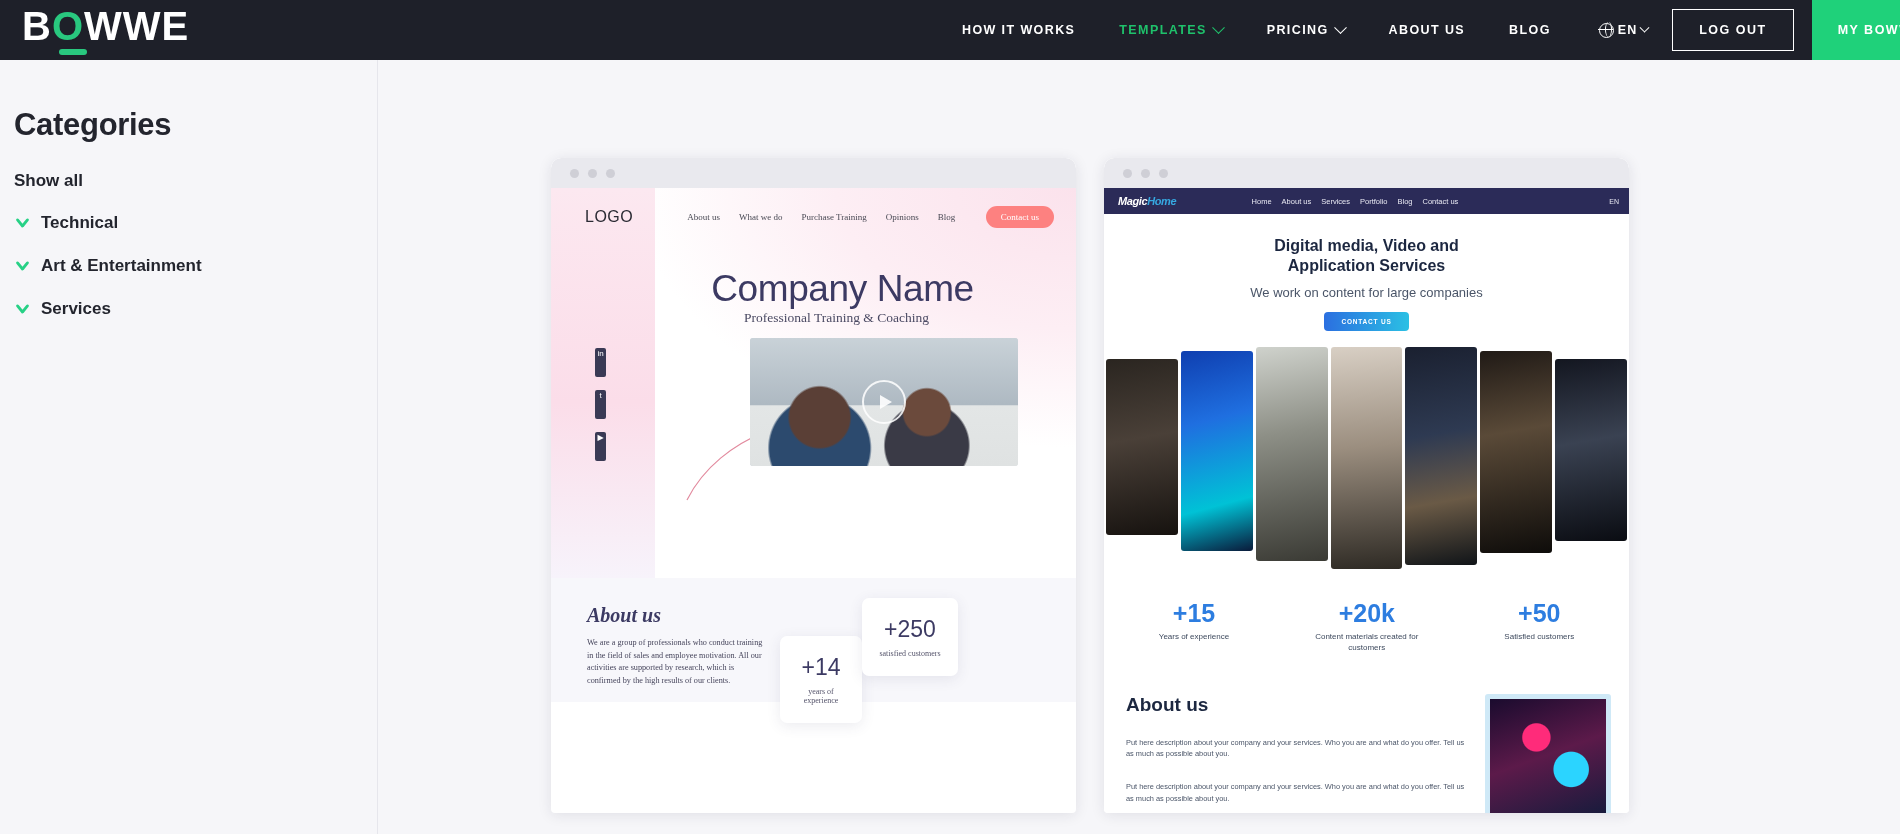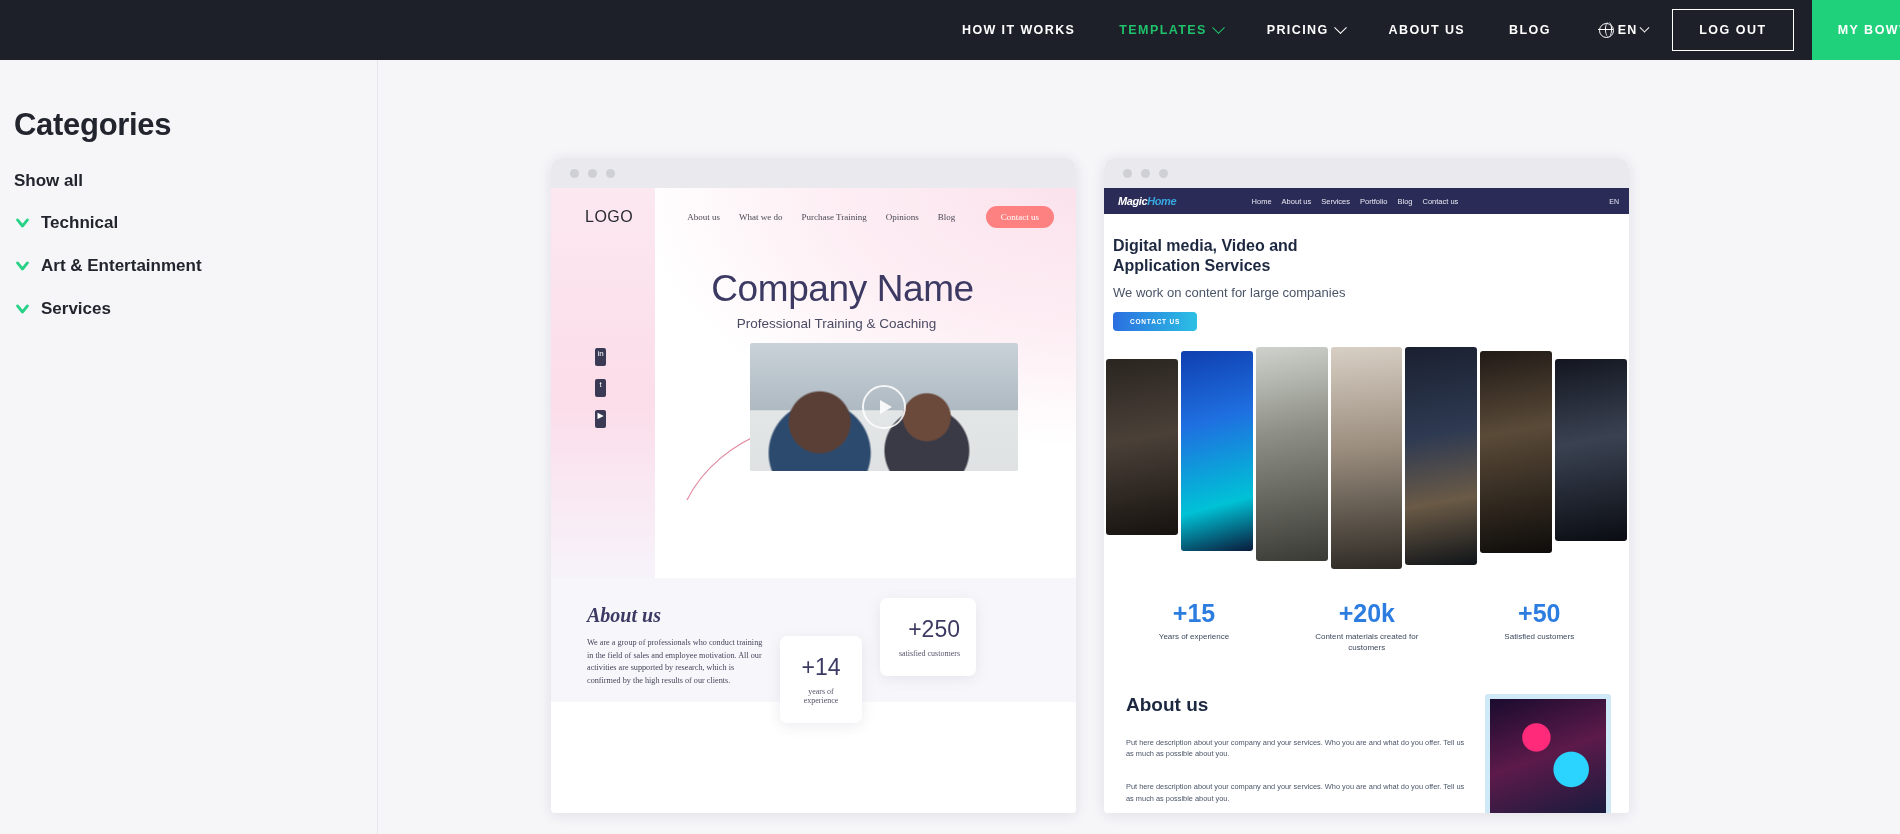--- a/index.html
+++ b/index.html
@@ -166,33 +166,33 @@
   .c1-contact {
     margin-left: auto; background: #fd8180; color: #fff;
     font-size: 9px; border-radius: 30px; padding: 6px 15px;
     font-family: "Liberation Serif", serif;
   }
   .c1-side {
     position: absolute; left: 44px; top: 160px; z-index: 4;
     display: flex; flex-direction: column; gap: 13px;
   }
   .c1-side i {
-    width: 11px; height: 18px; background: #3a3a55; display: block;
+    width: 11px; height: 29px; background: #3a3a55; display: block;
     border-radius: 2px; font-style: normal;
     font-size: 8px; color: #fff; text-align: center; line-height: 11px;
   }
   .c1-title {
     position: relative; z-index: 3; text-align: center;
     margin-top: 22px; font-size: 37px; color: #3c3a63;
     letter-spacing: -0.4px; padding-left: 58px;
   }
   .c1-sub {
     position: relative; z-index: 3; text-align: center;
-    margin-top: 6px; font-size: 13.5px; color: #4b4a63;
-    font-family: Liberation Sans, sans-serif; padding-left: 46px;
+    font-size: 13.5px; color: #4b4a63;
+    font-family: Liberation Serif, serif; padding-left: 46px;
   }
   .c1-swoosh {
     position: absolute; left: 128px; top: 208px; width: 240px; height: 110px;
     z-index: 2; pointer-events: none;
   }
   .c1-video {
     position: relative; z-index: 3; margin: 12px auto 0;
     margin-left: auto; margin-right: 58px;
     width: 268px; height: 128px; border-radius: 3px; overflow: hidden;
     background: linear-gradient(120deg,#cfd6dc 0%,#b9c3cb 40%,#d9dfe2 100%);
@@ -241,37 +241,37 @@
     background: #fff; border-radius: 7px;
     box-shadow: 0 3px 14px rgba(60,58,99,.10);
     text-align: center; padding: 18px 16px;
   }
   .c1-stat .n { font-size: 23px; color: #3c3a63; }
   .c1-stat .t {
     font-size: 8px; color: #55546b; margin-top: 6px;
     font-family: "Liberation Serif", serif;
   }
   .c1-s1 { margin-left: 14px; margin-top: 32px; width: 82px; }
-  .c1-s2 { margin-left: 18px; margin-top: -6px; width: 96px; text-align: right; }
+  .c1-s2 { margin-left: 0; margin-top: -6px; width: 96px; }
 
   
   .c2-nav {
     height: 26px; background: #2b2b58; display: flex; align-items: center;
     padding: 0 10px 0 14px;
   }
   .c2-logo {
     font-size: 11px; font-weight: 700; font-style: italic;
     letter-spacing: -0.4px;
   }
   .c2-logo .w { color: #ffffff; }
   .c2-logo .b { color: #36a8e0; }
   .c2-menu { display: flex; gap: 10px; margin-left: auto; margin-right: auto; }
   .c2-menu span { font-size: 7.5px; color: #e8e8f2; white-space: nowrap; }
   .c2-lang { font-size: 7px; color: #e8e8f2; margin-left: auto; }
-  .c2-hero { background: #fff; padding: 22px 9px 16px; }
+  .c2-hero { background: #fff; text-align: center; padding: 22px 9px 16px; }
   .c2-hero h2 {
     font-size: 16px; color: #1c2740; line-height: 1.25; font-weight: 700;
   }
   .c2-hero p { font-size: 13px; color: #4a5568; margin-top: 9px; }
   .c2-btn {
     display: inline-block; margin-top: 12px;
     background: linear-gradient(90deg,#2b6fe0 0%,#2bc0e4 100%);
     color: #fff; font-size: 6.5px; font-weight: 700; letter-spacing: .8px;
     padding: 6px 17px; border-radius: 4px;
   }
@@ -310,20 +310,26 @@
     background:
       radial-gradient(circle at 40% 30%, #ff2b7a 0 12%, transparent 13%),
       radial-gradient(circle at 70% 55%, #2bd4ff 0 16%, transparent 17%),
       linear-gradient(160deg,#1a0b2e 0%,#5c1a4a 45%,#0d1b3a 100%);
   }
 </style>
 </head>
 <body>
 
 <div class="topbar">
+  <div class="logo-wrap">
+    <div class="logo-text">
+      <span>B</span><span class="o-green">O</span><span>WWE</span>
+      <span class="logo-underline"></span>
+    </div>
+  </div>
 
   <div class="nav-items">
     <div class="nav-link">
       <span>HOW IT WORKS</span>
     </div>
     <div class="nav-link active">
       <span>TEMPLATES</span>
       <span class="chev"></span>
     </div>
     <div class="nav-link">

